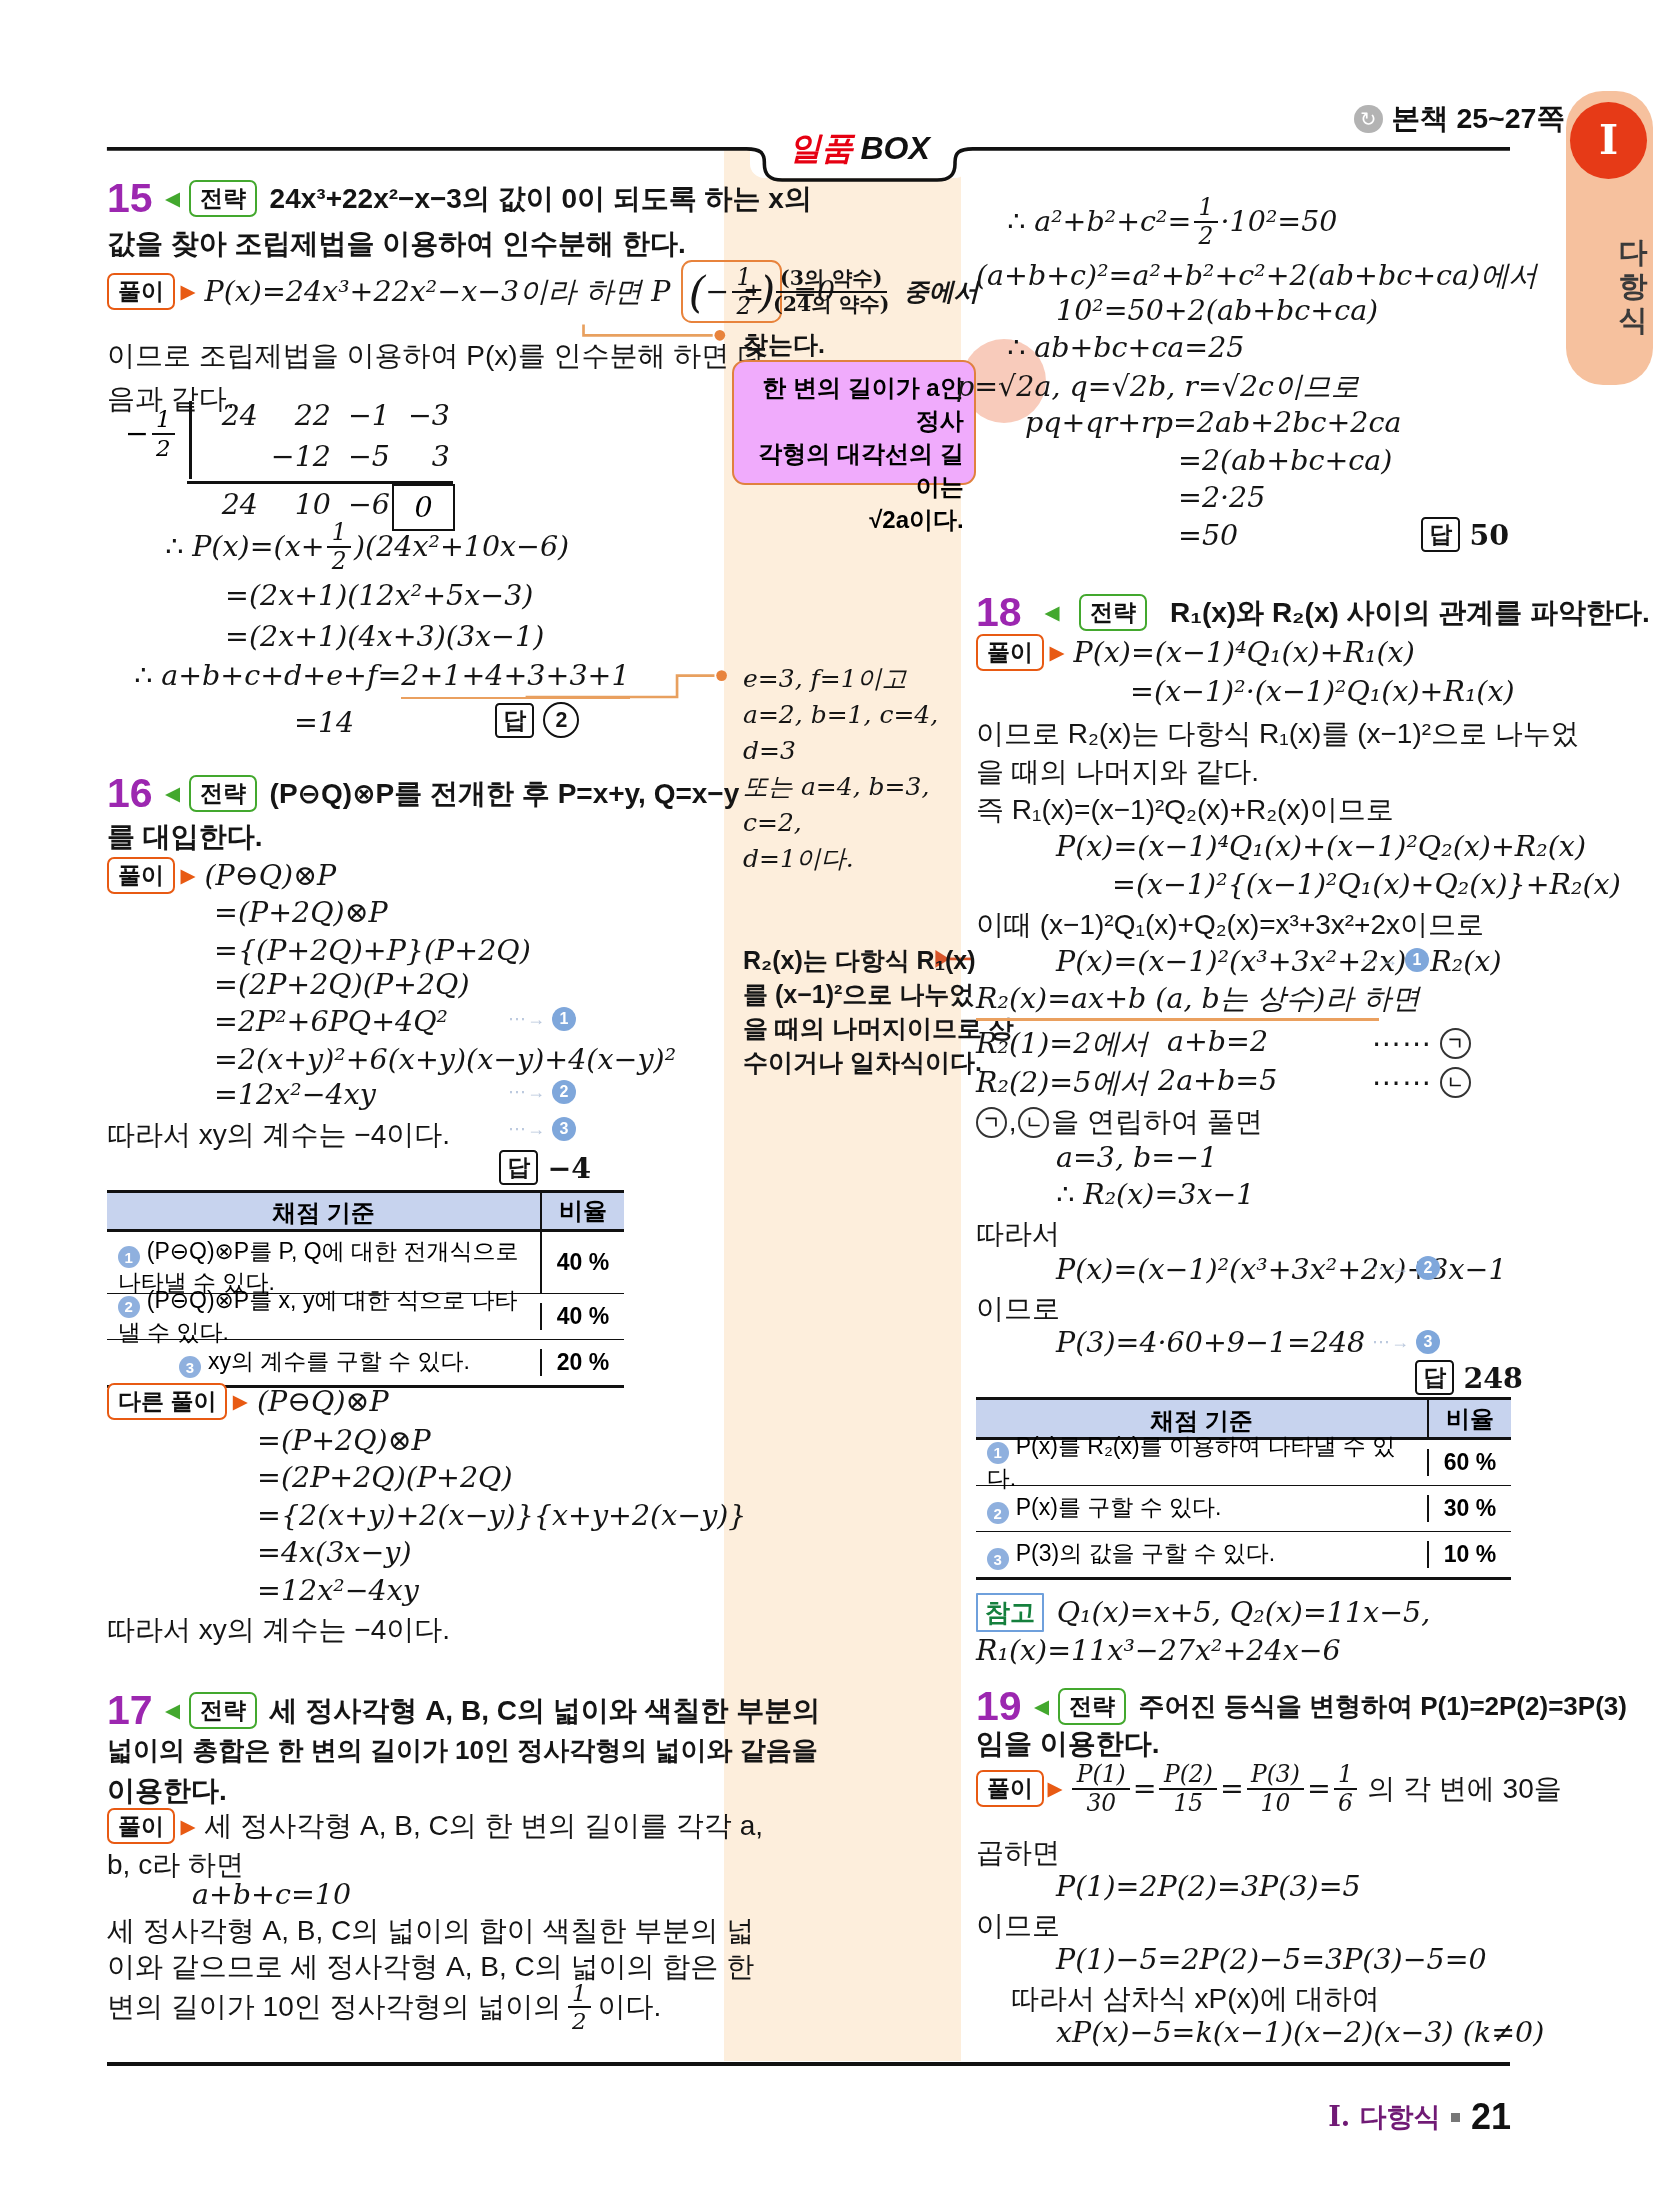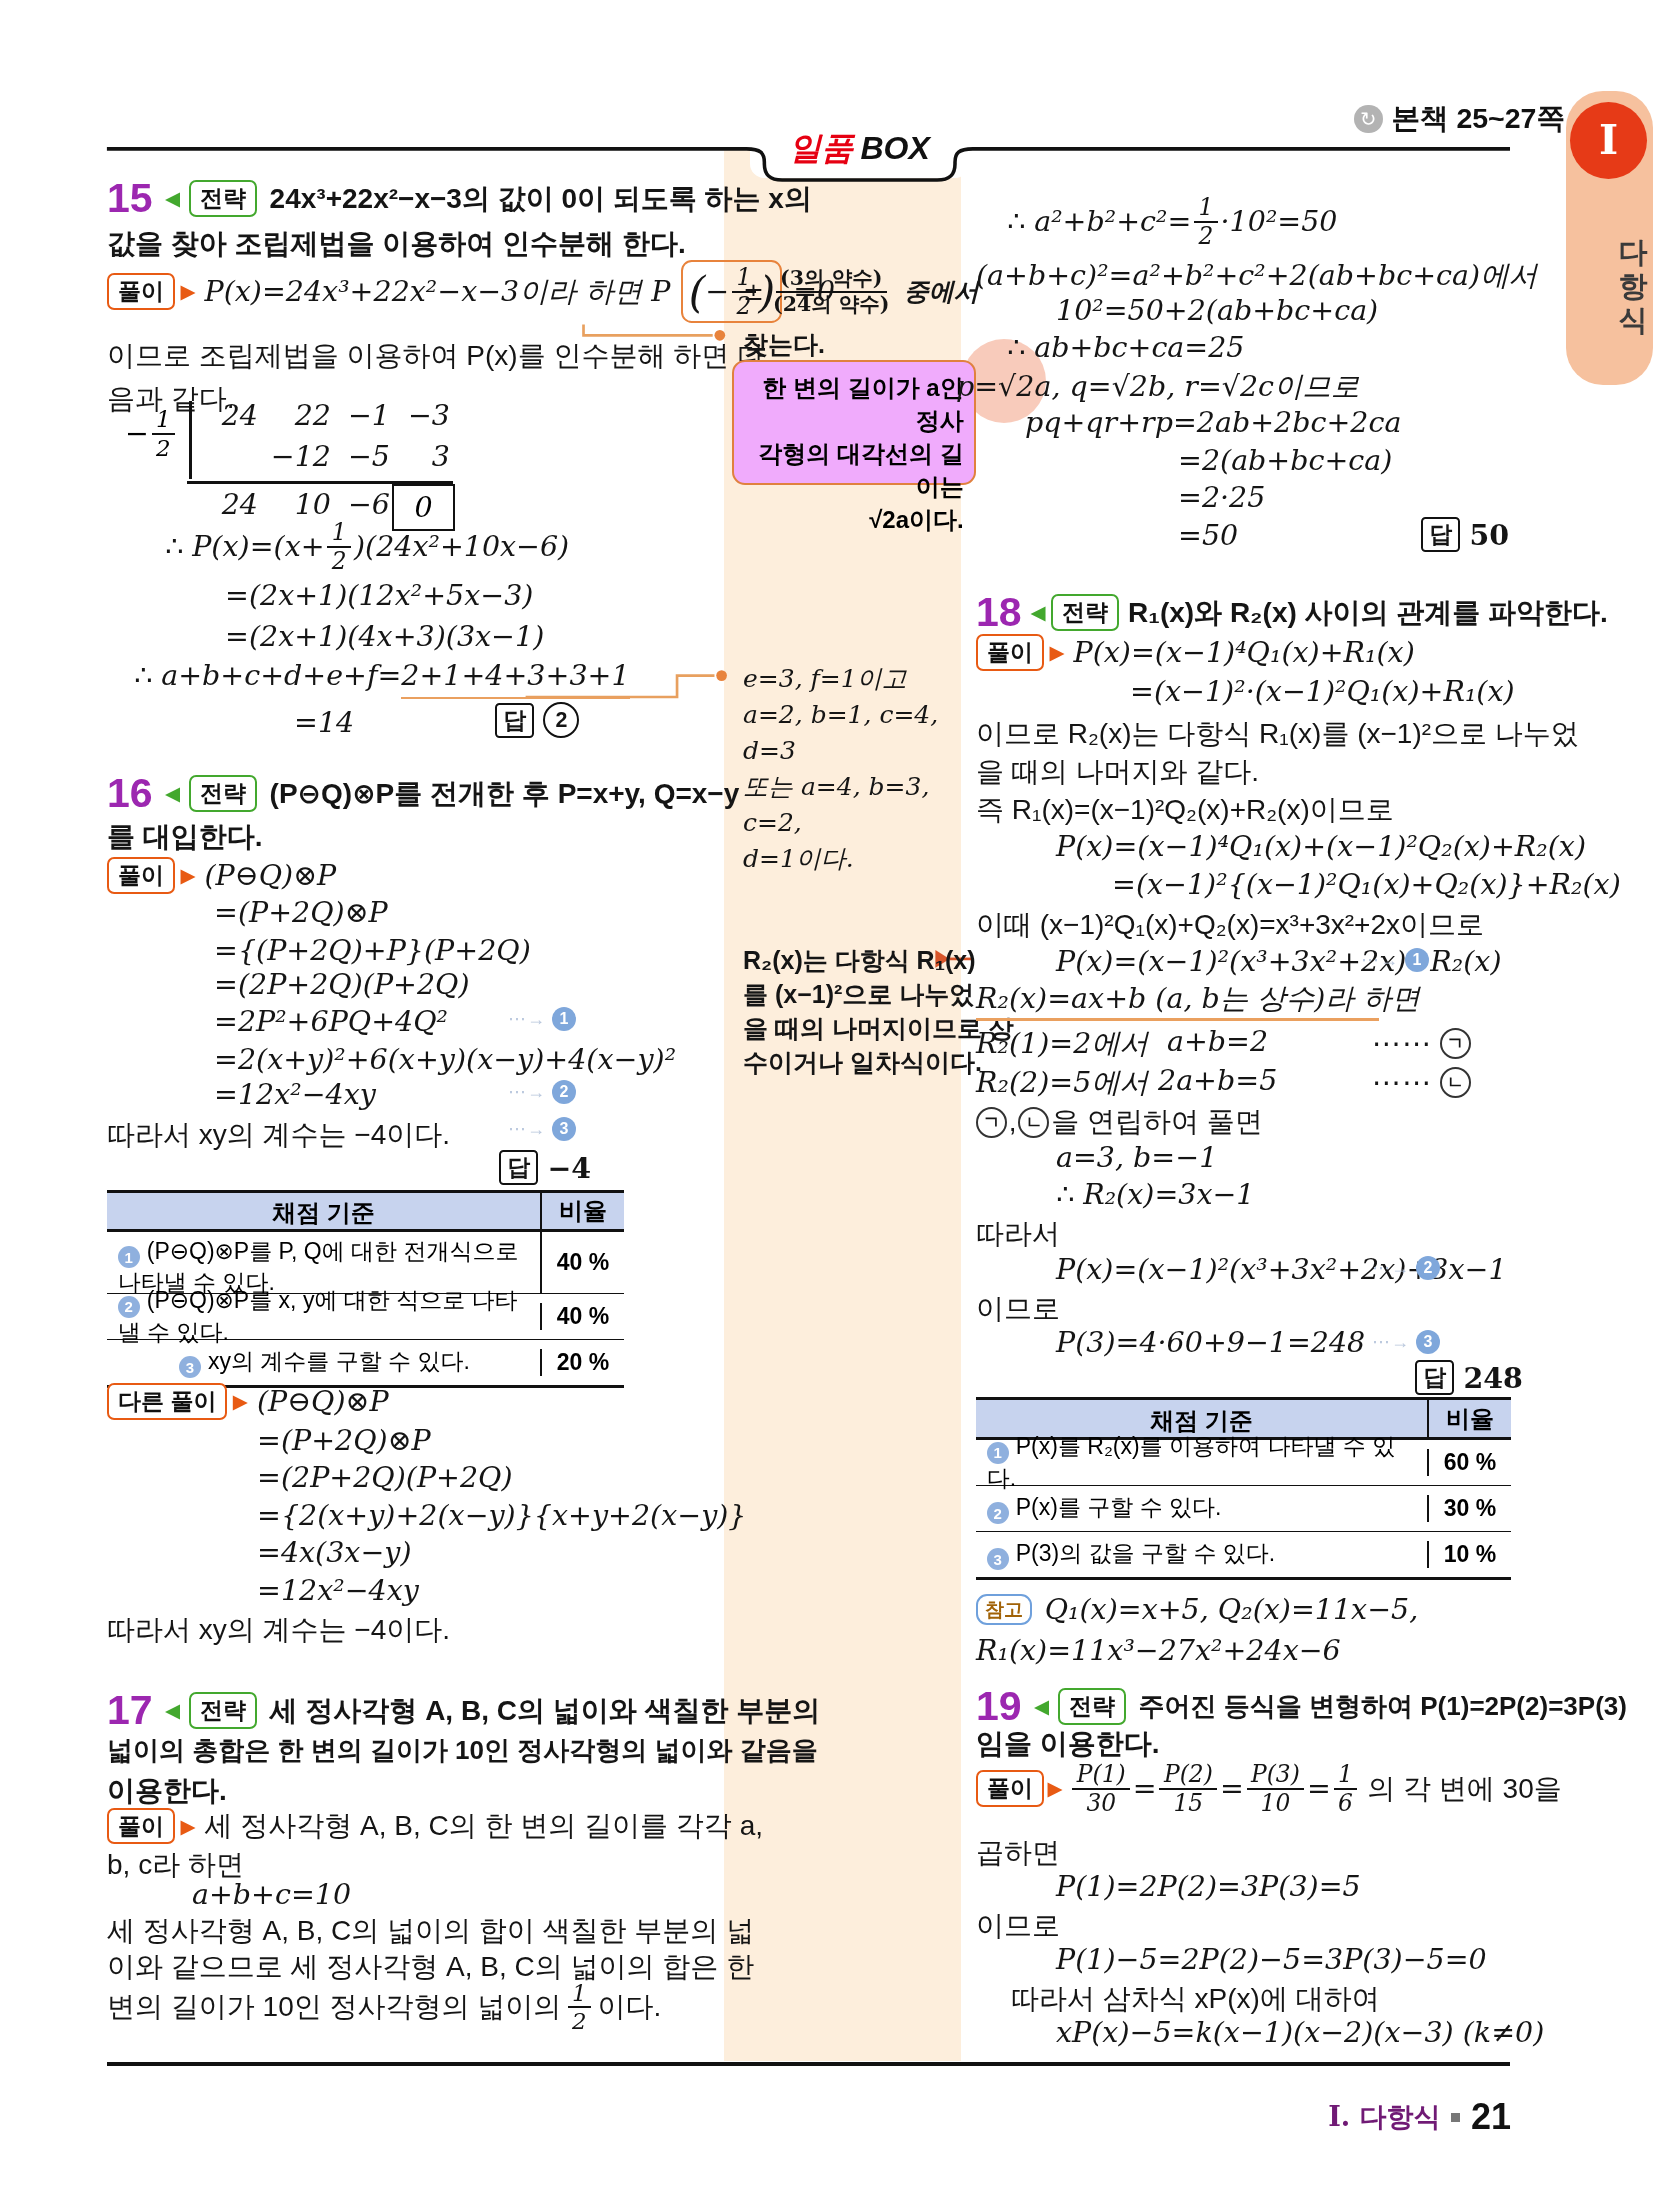--- a/index.html
+++ b/index.html
@@ -10,21 +10,21 @@
   .kb{font-weight:700;}
   .m{font-family:"DejaVu Serif","DejaVu Sans",serif;font-style:italic;font-size:28.5px;}
   .flex{display:flex;align-items:center;}
   
   .pno{font-size:41px;font-weight:800;color:#9c27b0;font-style:normal;line-height:1;}
   
   .tri-l{color:#43a82e;font-size:19.6px;margin-right:-3.6px;font-style:normal;}
   .tri-r{color:#e85a13;font-size:19.6px;margin-left:-3.6px;font-style:normal;}
   .b-strat{border:2.7px solid #43a82e;border-radius:7.1px;padding:0.9px 9px;font-size:23px;font-weight:800;color:#111;background:#fff;}
   .b-sol{border:2.7px solid #e85a13;border-radius:7.1px;padding:0.9px 9px;font-size:23px;font-weight:800;color:#111;background:#fff;}
-  .b-note{border:2.2px solid #6fa0dc;border-radius:11px;padding:0.9px 7.1px;font-size:19px;font-weight:800;color:#a16207;background:#fff;}
+  .b-note{border:2.2px solid #6fa0dc;border-radius:1px;padding:0.9px 7.1px;font-size:25px;font-weight:800;color:#15803d;background:#fff;}
   
   .frac{display:inline-flex;flex-direction:column;align-items:center;vertical-align:middle;line-height:1.15;font-size:0.82em;margin:0 2.7px;}
   .fr-n{border-bottom:2.2px solid #111;padding:0 4.5px;}
   .fr-d{padding:0 4.5px;}
   .bigp{font-size:1.5em;font-weight:400;}
   .obox{display:inline-flex;align-items:center;border:2.7px solid #e8833c;border-radius:10.7px;padding:1.8px 5.3px;margin:0 1.8px;}
   
   .mk{position:absolute;display:flex;align-items:center;gap:6.2px;}
   .mk .dots{color:#b9c7dd;font-size:18px;letter-spacing:0.9px;font-style:normal;}
   .circ{display:inline-flex;align-items:center;justify-content:center;width:24px;height:24px;border-radius:50%;
@@ -319,21 +319,21 @@
   <div class="ln m" style="left:932px;top:368px;padding-left:24px;">p=√2a, q=√2b, r=√2c이므로</div>
   <div class="ln m" style="left:1025px;top:406px;">pq+qr+rp=2ab+2bc+2ca</div>
   <div class="ln m" style="left:1178px;top:444px;">=2(ab+bc+ca)</div>
   <div class="ln m" style="left:1178px;top:481px;">=2·25</div>
   <div class="ln m" style="left:1178px;top:519px;">=50</div>
   <div class="ln flex" style="left:1421px;top:517px;">
     <span class="ansb">답</span>
     <span class="ansv">50</span>
   </div>
 
-  <div class="ln flex" style="left:976px;top:592px;gap:9px;">
+  <div class="ln flex" style="left:976px;top:592px;gap:23px;">
     <span class="pno">18</span>
     <span class="tri-l">◀</span>
     <span class="b-strat">전략</span>
     <span class="k kb">R₁(x)와 R₂(x) 사이의 관계를 파악한다.</span>
   </div>
   <div class="ln flex" style="left:976px;top:634px;gap:9px;">
     <span class="b-sol">풀이</span>
     <span class="tri-r">▶</span>
     <span class="m">P(x)=(x−1)⁴Q₁(x)+R₁(x)</span>
   </div>

